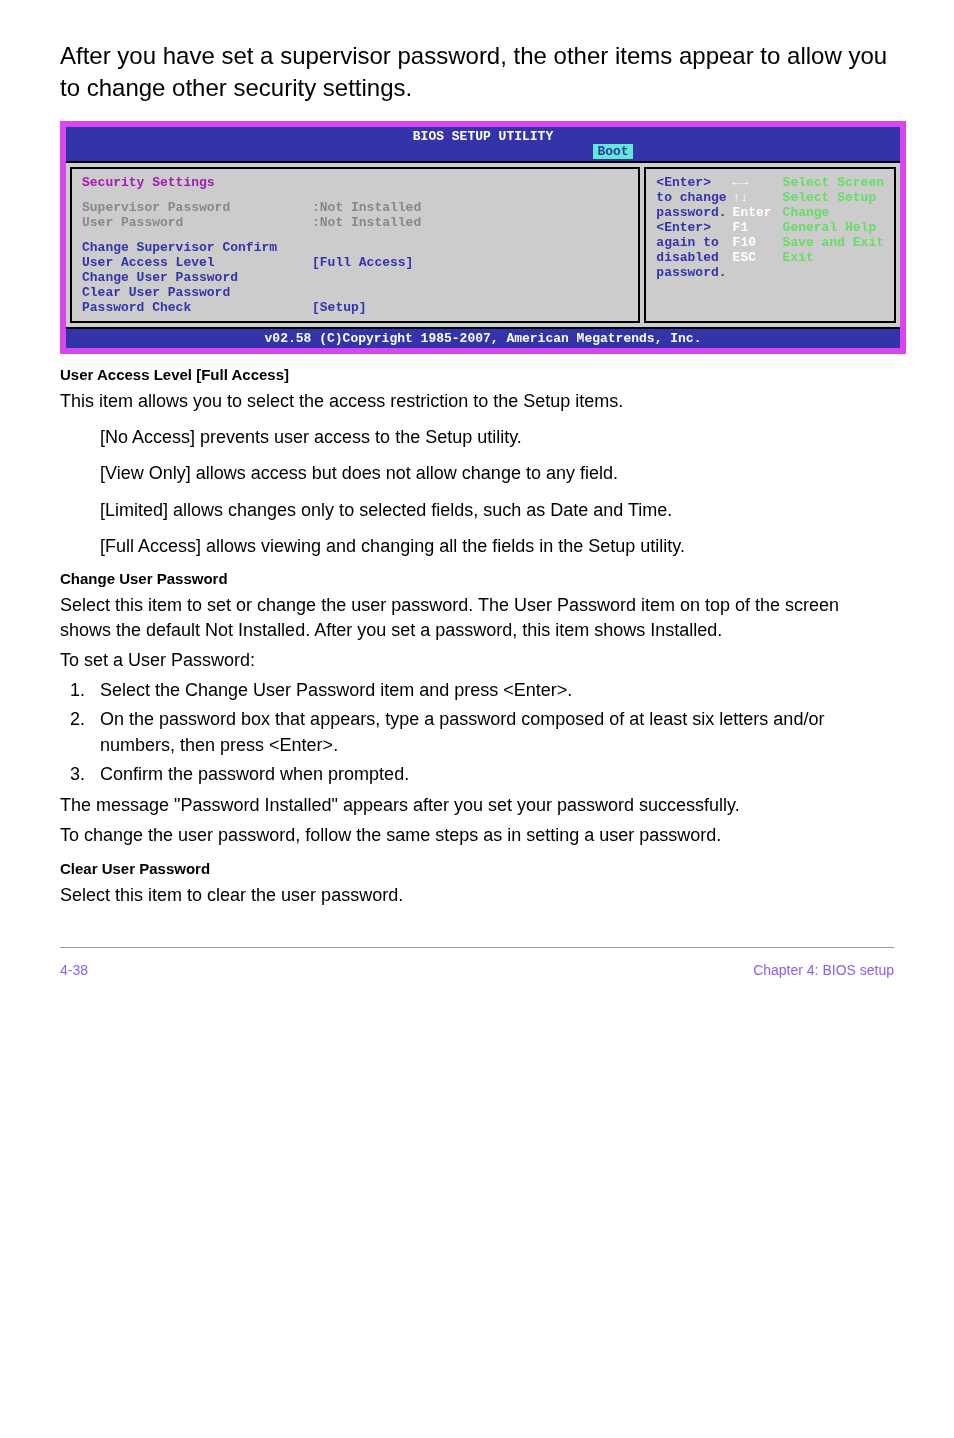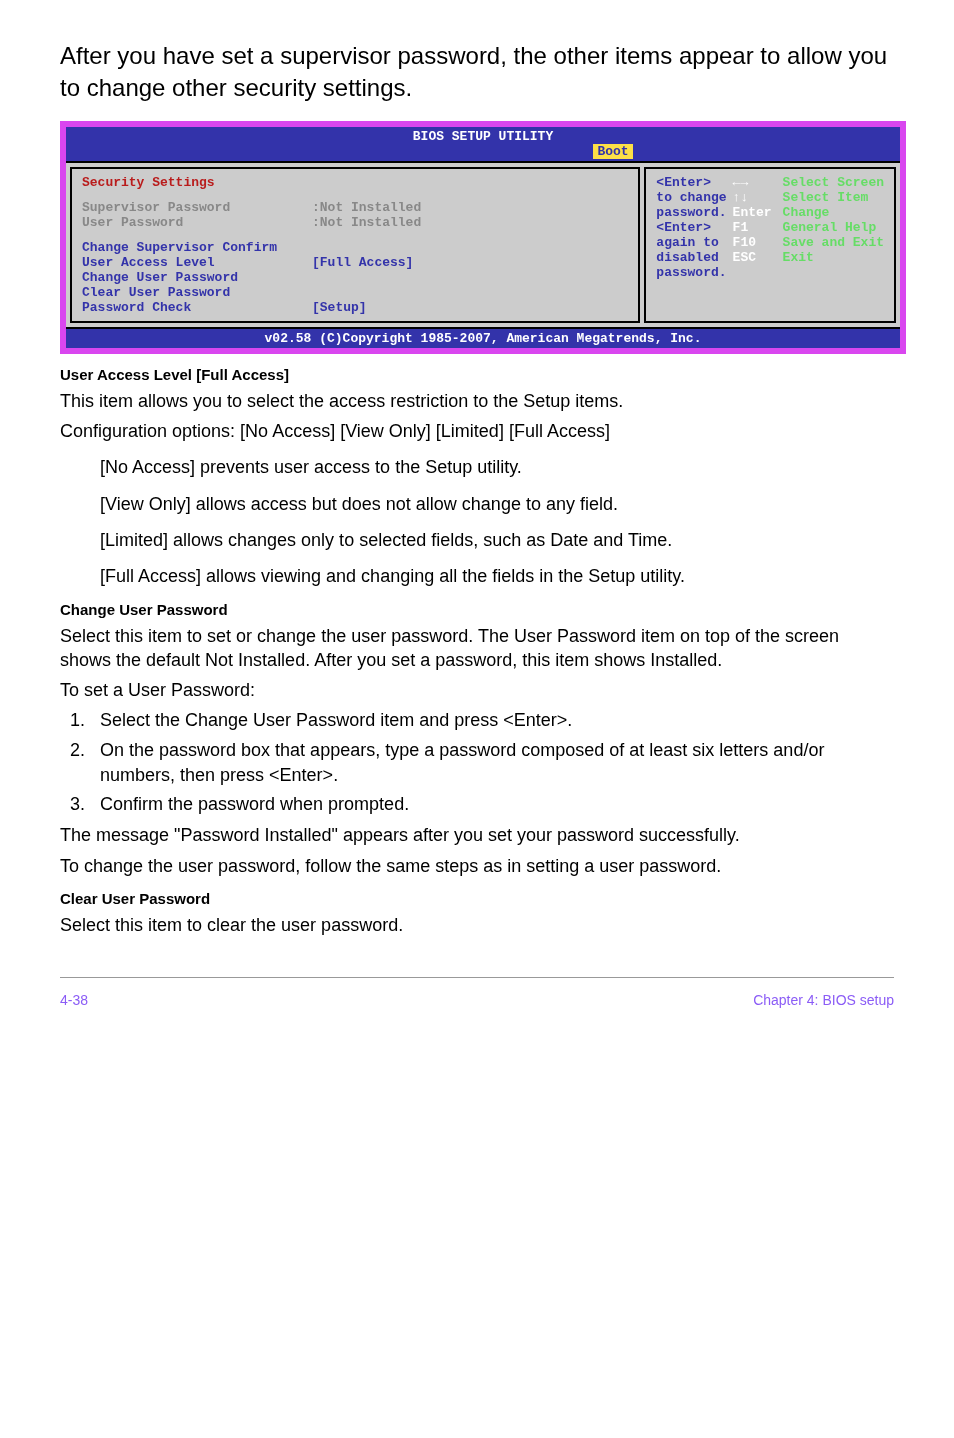--- a/index.html
+++ b/index.html
@@ -32,21 +32,21 @@
     text-align: center;
     color: #ffffff;
     padding-top: 2px;
   }
   .bios-tabs {
     text-align: center;
     padding-bottom: 2px;
   }
   .bios-tab-active {
     display: inline-block;
-    background: #fde047;
+    background: #5eead4;
     color: #3333aa;
     padding: 0 4px;
     margin-left: 260px;
   }
   .bios-body {
     display: flex;
     background: #cccccc;
     border-top: 2px solid #000000;
   }
   .bios-left {
@@ -60,21 +60,21 @@
     flex: 1;
     border: 2px solid #000000;
     margin: 4px 4px 4px 0;
     padding: 6px 10px;
     color: #3333aa;
     display: flex;
     flex-direction: row;
     justify-content: space-between;
   }
   .bios-heading {
-    color: #b91c1c;
+    color: #a21caf;
   }
   .bios-grey {
     color: #888888;
   }
   .bios-row {
     display: flex;
     white-space: pre;
     align-items: flex-end;
   }
   .bios-label {
@@ -193,34 +193,33 @@
       </div>
       <div class="bios-right">
         <div>
           <div>&lt;Enter&gt; to change</div>
           <div>password.</div>
           <div>&lt;Enter&gt; again to</div>
           <div>disabled password.</div>
         </div>
         <div class="bios-nav">
           <div class="bios-nav-row"><span class="arrows-lr">←→</span><span class="desc">Select Screen</span></div>
-          <div class="bios-nav-row"><span class="arrows-ud">↑↓</span><span class="desc">Select Item</span></div>
+          <div class="bios-nav-row"><span class="arrows-ud">↑↓</span><span class="desc">Select Setup</span></div>
           <div class="bios-nav-row"><span class="key">Enter</span><span class="desc">Change</span></div>
           <div class="bios-nav-row"><span class="key">F1</span><span class="desc">General Help</span></div>
           <div class="bios-nav-row"><span class="key">F10</span><span class="desc">Save and Exit</span></div>
           <div class="bios-nav-row"><span class="key">ESC</span><span class="desc">Exit</span></div>
         </div>
       </div>
     </div>
     <div class="bios-footer">v02.58 (C)Copyright 1985-2007, American Megatrends, Inc.</div>
   </div>
 
   <h2 class="section">User Access Level [Full Access]</h2>
   <div class="body-text">This item allows you to select the access restriction to the Setup items.</div>
-  <div class="body-text">Configuration options: [No Access] [View Only] [Limited] [Full Access]</div>
   <div class="body-text indented">[No Access] prevents user access to the Setup utility.</div>
   <div class="body-text indented">[View Only] allows access but does not allow change to any field.</div>
   <div class="body-text indented">[Limited] allows changes only to selected fields, such as Date and Time.</div>
   <div class="body-text indented">[Full Access] allows viewing and changing all the fields in the Setup utility.</div>
 
   <h2 class="section">Change User Password</h2>
   <div class="body-text">Select this item to set or change the user password. The User Password item on top of the screen shows the default Not Installed. After you set a password, this item shows Installed.</div>
   <div class="body-text">To set a User Password:</div>
   <ol class="steps">
     <li>Select the Change User Password item and press &lt;Enter&gt;.</li>

